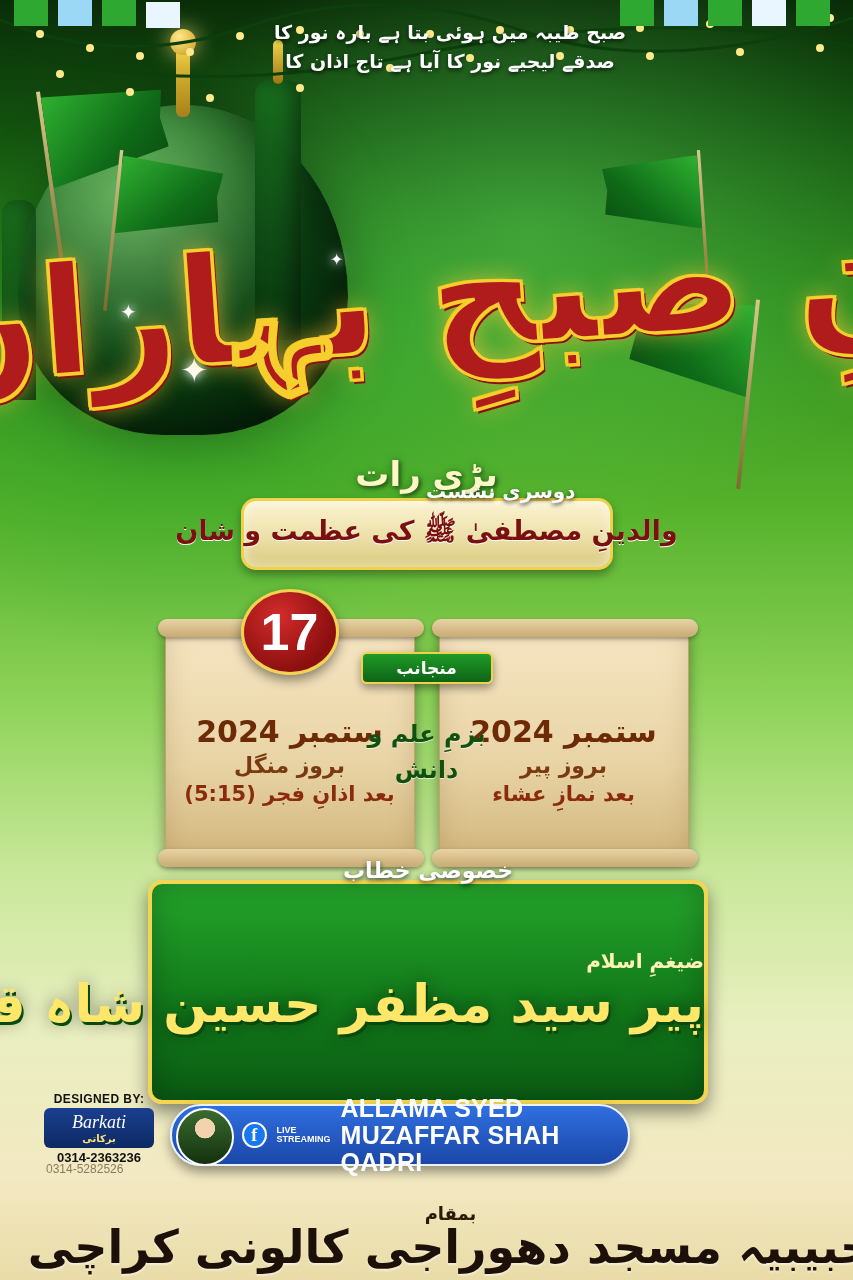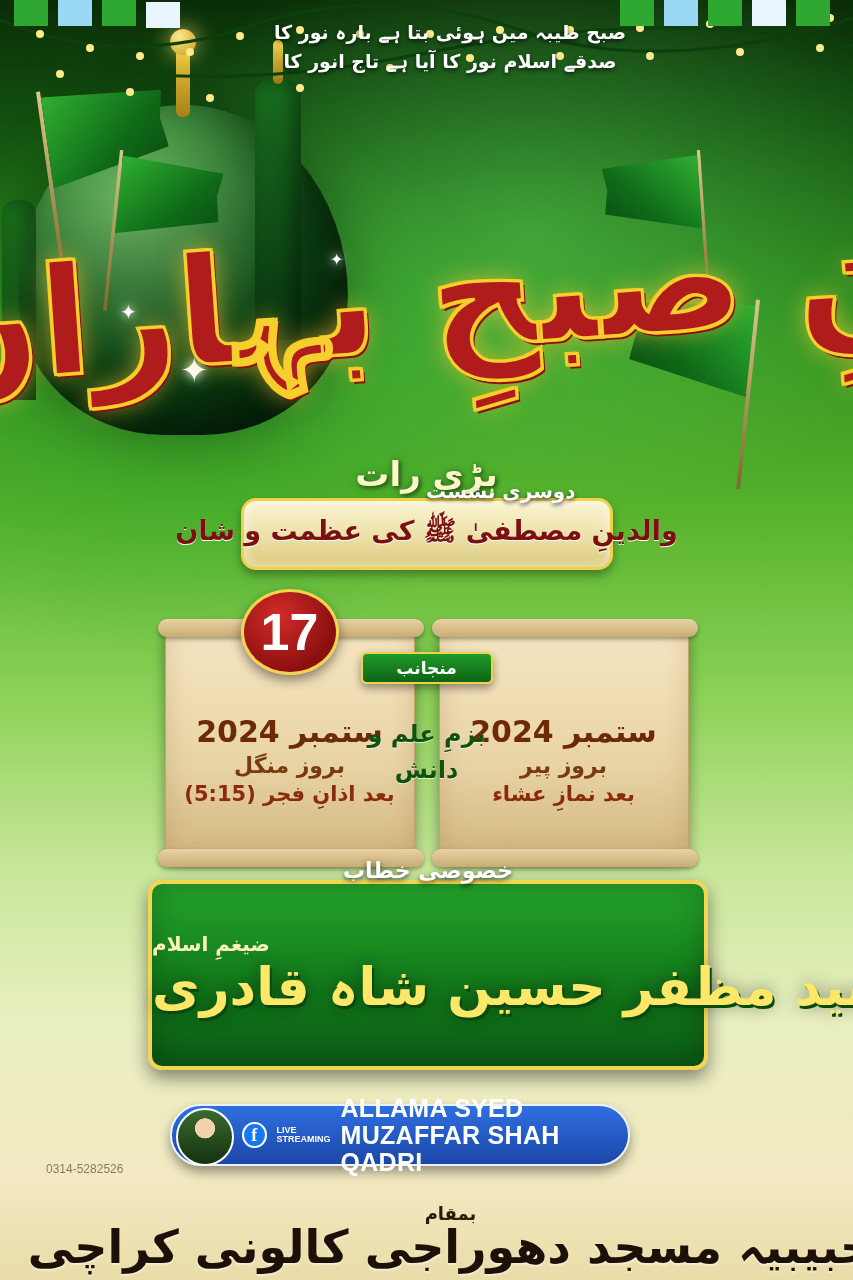--- a/index.html
+++ b/index.html
@@ -209,26 +209,26 @@
   }
   .mid-text {
     position: absolute; z-index: 11; top: 716px; left: 50%; transform: translateX(-50%);
     width: 150px; text-align: center; color: #11510f; font-size: 24px; line-height: 1.5;
     text-shadow: 0 1px 0 rgba(255,255,255,.6);
   }
 
   
   .speaker-panel {
     position: absolute; z-index: 10; top: 880px; left: 148px;
-    width: 560px; height: 190px;
+    width: 560px; height: 224px;
     background: linear-gradient(180deg,#25a52b,#12791a 55%,#0b5c14);
     border: 4px solid #f2d552;
     border-radius: 14px;
     box-shadow: 0 8px 18px rgba(0,0,0,.45), inset 0 0 30px rgba(0,0,0,.25);
-    display: flex; flex-direction: column; align-items: flex-start; justify-content: center;
+    display: flex; flex-direction: column; align-items: flex-end; justify-content: center;
   }
   .sp-label {
     position: absolute; top: -26px; left: 50%; transform: translateX(-50%);
     color: #ffffff; font-size: 22px; white-space: nowrap;
     text-shadow: 0 2px 5px rgba(0,0,0,.7);
   }
   .sp-small { color: #fff4b8; font-size: 20px; margin-bottom: 2px; }
   .sp-name { color: #ffe76a; font-size: 52px; line-height: 1.15; white-space: nowrap;
              text-shadow: 2px 3px 0 #074a0c, 0 0 18px rgba(0,0,0,.45); }
 
@@ -355,21 +355,21 @@
       <rect x="620" y="0" width="34" height="26" fill="#2fa832"></rect>
       <rect x="664" y="0" width="34" height="26" fill="#9ad8f5"></rect>
       <rect x="708" y="0" width="34" height="26" fill="#2fa832"></rect>
       <rect x="752" y="0" width="34" height="26" fill="#eaf6ff"></rect>
       <rect x="796" y="0" width="34" height="26" fill="#2fa832"></rect>
     </g>
   </svg>
 
   <div class="couplet urdu">
     <div>صبح طیبہ میں ہوئی بتا ہے بارہ نور کا</div>
-    <div>صدقے اسلام نور کا آیا ہے تاج انور کا</div>
+    <div>صدقے لیجیے نور کا آیا ہے تاج اذان کا</div>
   </div>
 
   <div class="title-wrap">
     <div class="title-main urdu">جشنِ صبحِ بہاراں</div>
   </div>
   <div class="title-sub urdu">بڑی رات</div>
 
   <div class="sessions">
     <div class="session">
       <div class="s-tag urdu">دوسری نشست</div>
@@ -397,20 +397,28 @@
 
   <div class="mid-tab urdu">منجانب</div>
   <div class="mid-text urdu">بزمِ علم و دانش</div>
 
   <div class="speaker-panel">
     <div class="sp-label urdu">خصوصی خطاب</div>
     <div class="sp-small urdu">ضیغمِ اسلام</div>
     <div class="sp-name urdu">پیر سید مظفر حسین شاہ قادری</div>
   </div>
 
+  <div class="designer">
+    <div class="d-head">DESIGNED BY:</div>
+    <div class="d-box">
+      <div class="d-name">Barkati</div>
+      <div class="d-sub urdu">برکاتی</div>
+    </div>
+    <div class="d-phone">0314-2363236</div>
+  </div>
   <div class="watermark">0314-5282526</div>
 
   <div class="live-bar">
     <div class="avatar"></div>
     <div class="fb-icon">f</div>
     <div class="live-txt">LIVE<br>STREAMING</div>
     <div>
       <div class="live-name">ALLAMA SYED</div>
       <div class="live-name">MUZAFFAR SHAH QADRI</div>
     </div>

